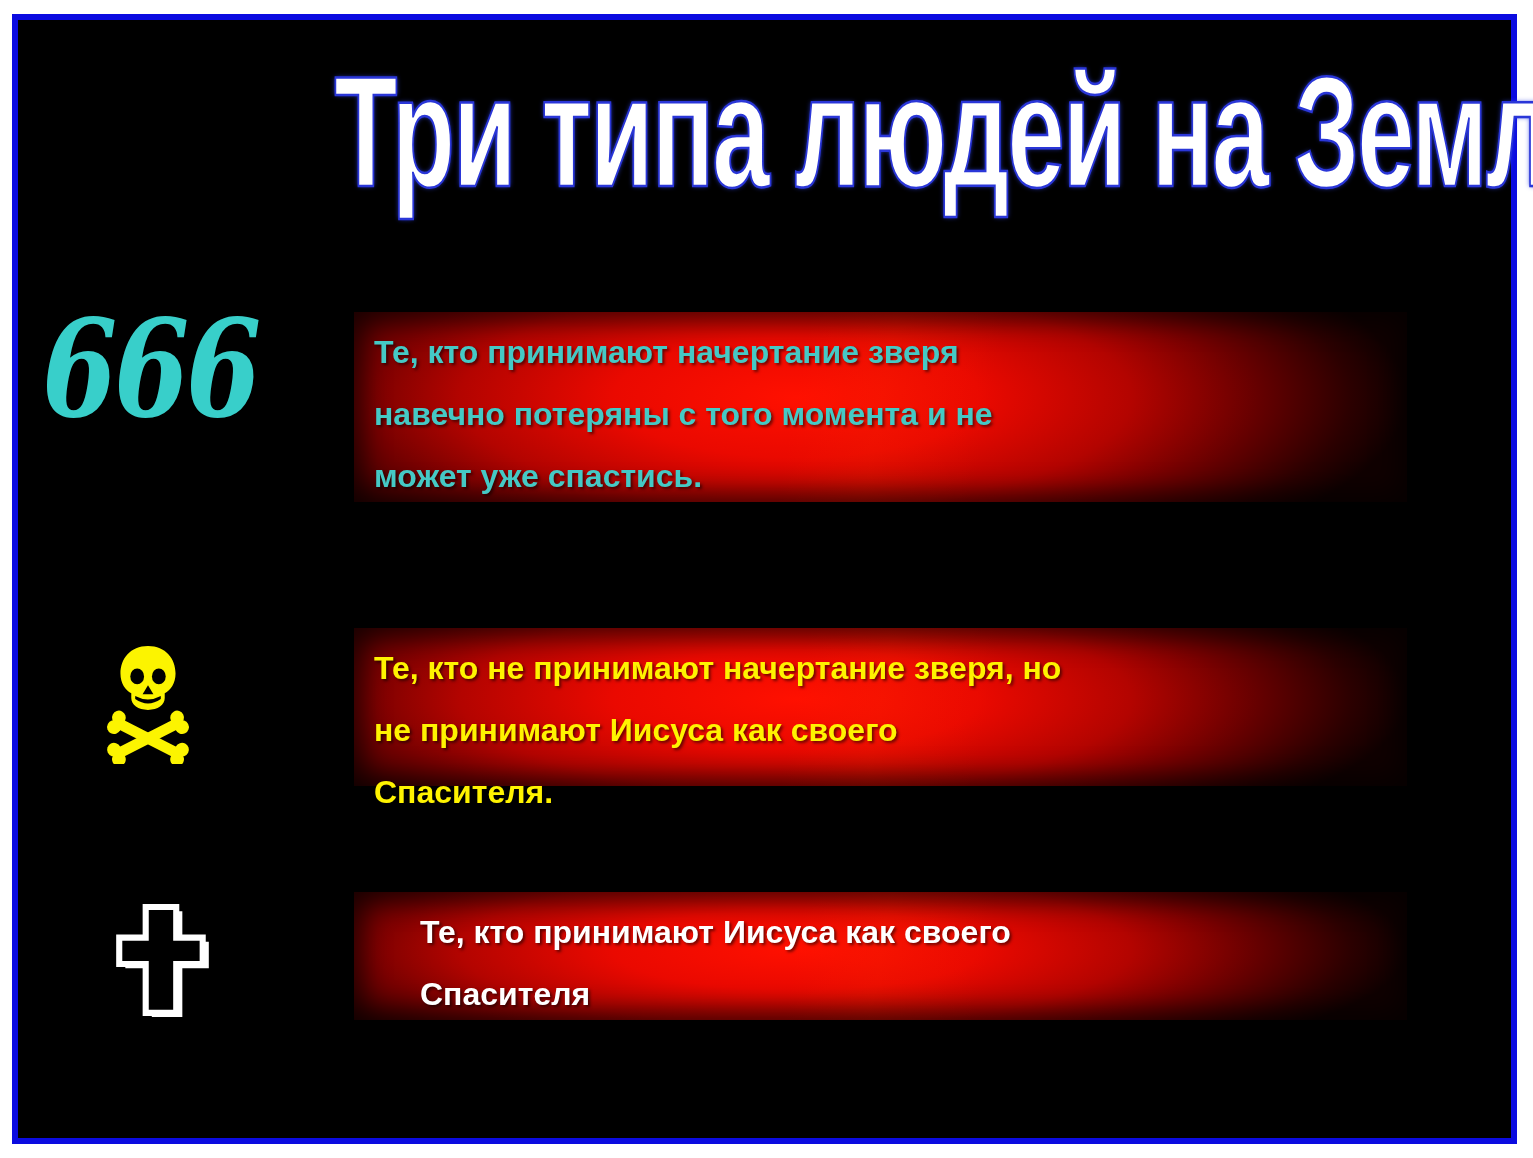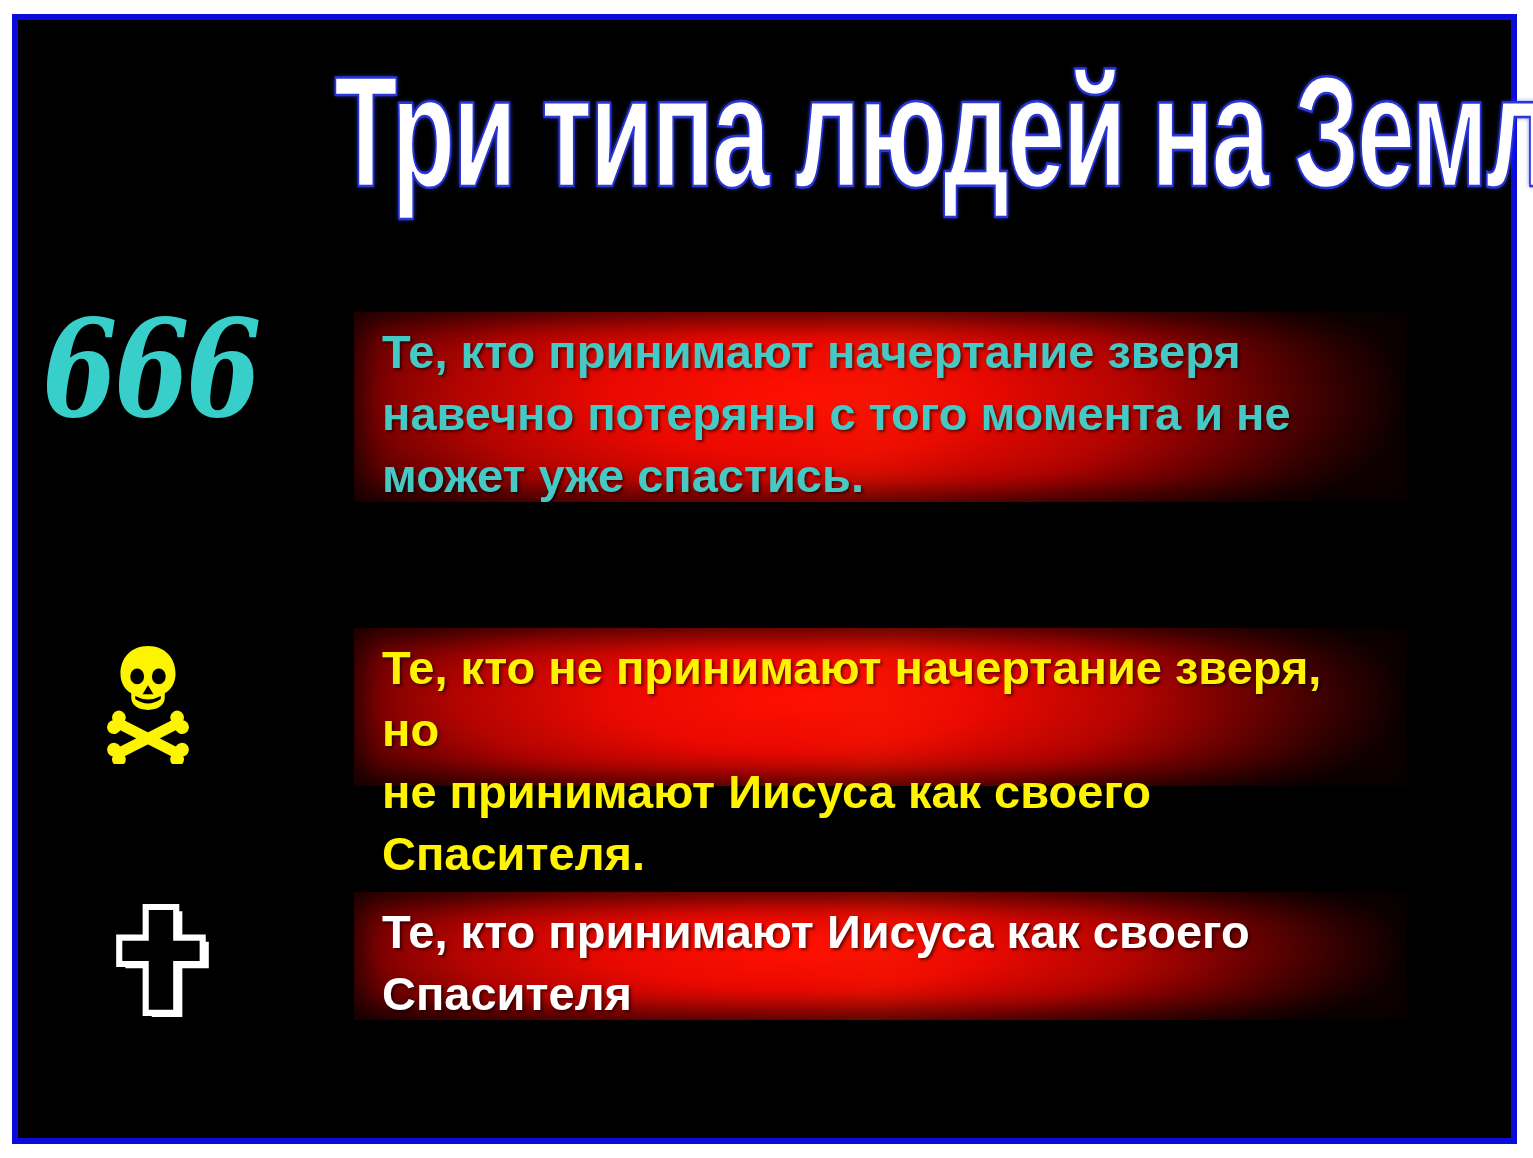--- a/index.html
+++ b/index.html
@@ -33,22 +33,22 @@
     background:
       linear-gradient(100deg, rgba(0,0,0,0) 42%, rgba(255,70,0,0.10) 50%, rgba(0,0,0,0) 60%),
       radial-gradient(ellipse 58% 105% at 42% 45%,
         #ff1000 0%, #ea0900 30%, #b30400 55%, #640000 76%, #2b0000 91%, #100000 100%);
     box-shadow:inset 0 0 26px 9px rgba(0,0,0,0.62);
   }
   .box-1{top:312px;height:190px;}
   .box-2{top:628px;height:158px;}
   .box-3{top:892px;height:128px;}
   .redbox p{
-    margin:0;padding:9px 28px;
-    font-weight:bold;font-size:47px;line-height:62px;
+    margin:0;padding:9px 20px;
+    font-weight:bold;font-size:32px;line-height:62px;
     white-space:pre-line;
     text-shadow:2px 2px 3px rgba(0,0,0,0.55);
   }
 </style>
 </head>
 <body>
 
 <div class="stage">
   <div class="slide-bg"></div>
 
@@ -95,16 +95,16 @@
 может уже спастись.</p>
   </div>
 
   <div class="redbox box-2">
     <p style="color: rgb(255, 243, 0);">Те, кто не принимают начертание зверя, но
 не принимают Иисуса как своего
 Спасителя.</p>
   </div>
 
   <div class="redbox box-3">
-    <p style="color: rgb(255, 255, 255);">Те, кто принимают Иисуса как своего
+    <p style="color: rgb(255, 255, 255); margin-left: 46px;">Те, кто принимают Иисуса как своего
 Спасителя</p>
   </div>
 </div>
 
 </body></html>

